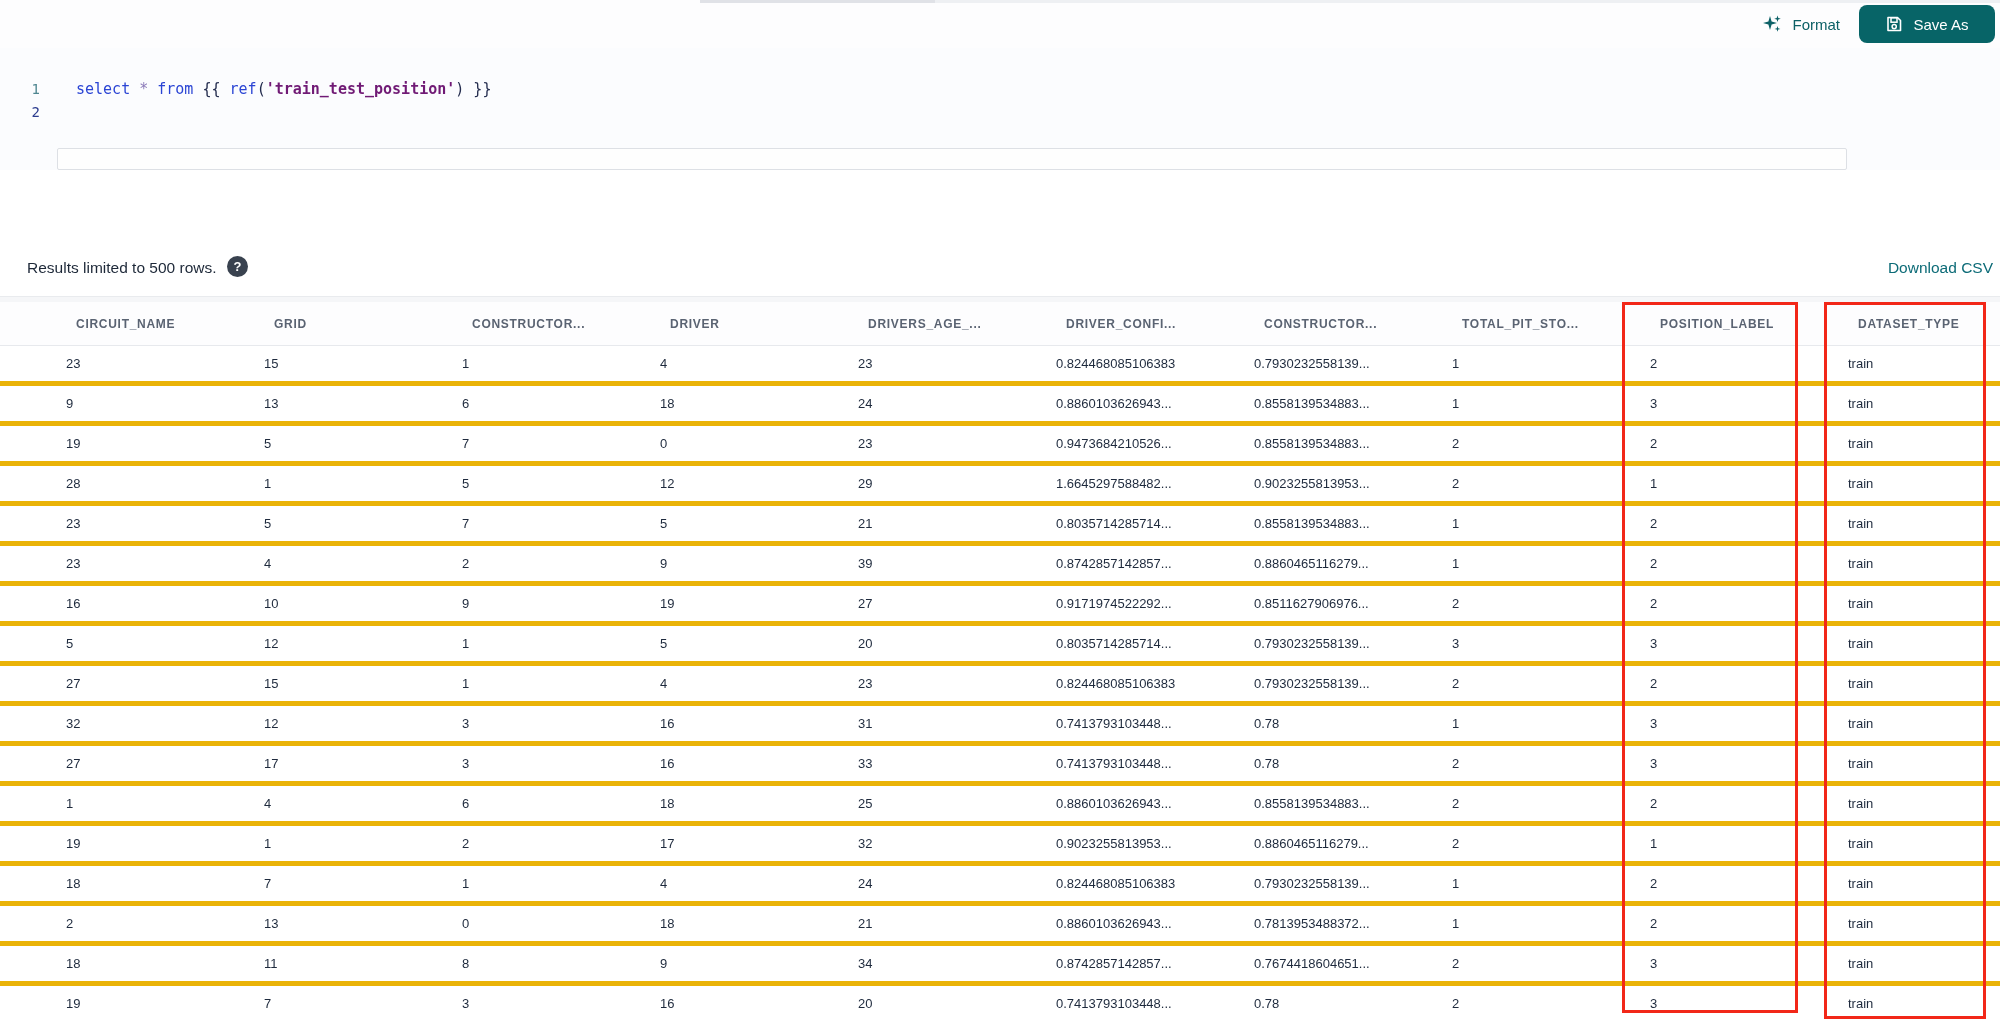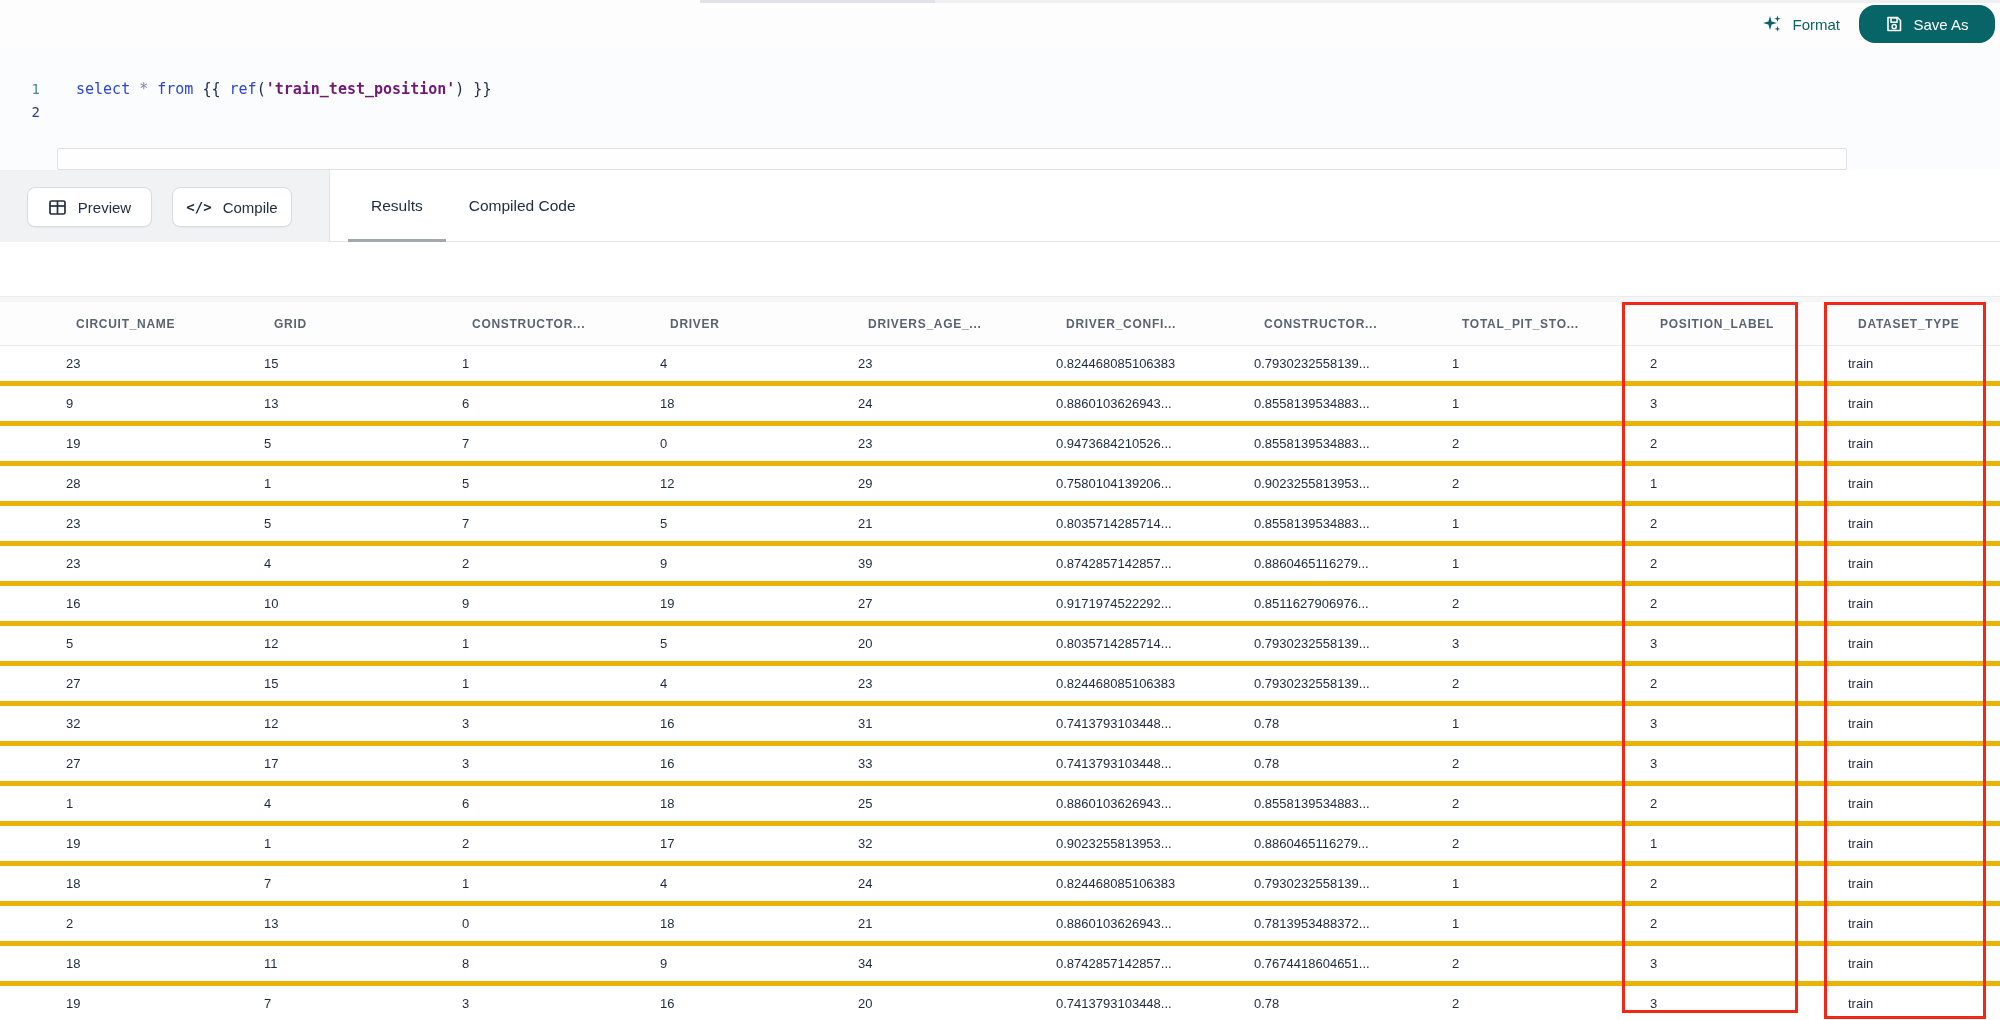--- a/index.html
+++ b/index.html
@@ -11,21 +11,21 @@
     font-family:"Liberation Sans", sans-serif;}
   .app{position:relative; width:1728px; height:1020px; background:#fff;}
 
   
   .topbar{position:absolute; left:0; top:0; width:2000px; height:48px; background:#fdfdfe;}
   .top-strip{position:absolute; left:880px; top:0; width:1120px; height:3px; background:#eef0f3;}
   .top-strip-thumb{position:absolute; left:700px; top:0; width:235px; height:3px; background:#e0e2e7;}
   .format-btn{position:absolute; right:160px; top:8px; height:32px; display:flex; align-items:center;
     gap:9px; color:var(--teal-text); font-size:15px; font-weight:500; cursor:pointer;}
   .saveas-btn{position:absolute; right:5px; top:5px; width:136px; height:38px; background:var(--teal);
-    border-radius:16px; display:flex; align-items:center; justify-content:center; gap:10px;
+    border-radius:8px; display:flex; align-items:center; justify-content:center; gap:10px;
     color:#fff; font-size:15px; font-weight:500; cursor:pointer;}
   .minimap{position:absolute; right:7px; top:52px; width:142px; height:11px; background:#d9e7f8;
     display:flex; align-items:center; gap:2px; padding:0 3px; overflow:hidden;}
   .minimap span{height:3px; border-radius:1px; display:inline-block;}
 
   
   .editor{position:absolute; left:0; top:48px; width:2000px; height:122px; background:#fbfcfe;
     font-family:"DejaVu Sans Mono", monospace; font-size:15px;}
   .code-row{position:absolute; left:0; height:22px; width:2000px; display:flex; align-items:center;}
   .gutter{width:40px; text-align:right; font-size:14px; flex:0 0 40px;}
@@ -129,45 +129,26 @@
     <div class="code-row" style="top:30px;">
       <div class="gutter ln-1">1</div>
       <div class="code-content"><span class="tok-keyword">select</span><span class="tok-operator"> * </span><span class="tok-keyword">from</span><span class="tok-jinja"> {{ </span><span class="tok-keyword">ref</span><span class="tok-jinja">(</span><span class="tok-string">'train_test_position'</span><span class="tok-jinja">) }}</span></div>
     </div>
     <div class="code-row" style="top:53px;">
       <div class="gutter ln-2">2</div>
       <div class="code-content"></div>
     </div>
   </div>
 
-  <div class="toolbar">
-    <div class="toolbar-gray"></div>
-
-    <div class="btn btn-preview">
-      <span>
-        <svg class="icon-svg" width="19" height="19" viewBox="0 0 19 19">
-          <rect x="2" y="3" width="15" height="13" rx="1.5" fill="none" stroke="#222e41" stroke-width="1.7"></rect>
-          <line x1="2" y1="8" x2="17" y2="8" stroke="#222e41" stroke-width="1.7"></line>
-          <line x1="9.5" y1="3" x2="9.5" y2="16" stroke="#222e41" stroke-width="1.7"></line>
-        </svg>
-      </span>
-      <span>Preview</span>
-    </div>
-
-    <div class="btn btn-compile">
-      <span class="compile-glyph">&lt;/&gt;</span>
-      <span>Compile</span>
-    </div>
-
-    <div class="tabs">
-      <div class="tab active">Results</div>
-      <div class="tab">Compiled Code</div>
-    </div>
+
+  <div class="info-row">
+    <div class="info-text">Results limited to 500 rows.</div>
+    <div class="help-icon">?</div>
+    <div class="download-link">Download CSV</div>
   </div>
-
 
   <div class="table-gap"></div>
   <div class="table">
     <div class="thead">
         <div class="th">CIRCUIT_NAME</div>
         <div class="th">GRID</div>
         <div class="th">CONSTRUCTOR...</div>
         <div class="th">DRIVER</div>
         <div class="th">DRIVERS_AGE_...</div>
         <div class="th">DRIVER_CONFI...</div>
@@ -212,21 +193,21 @@
           <div class="td">2</div>
           <div class="td">2</div>
           <div class="td">train</div>
         </div>
         <div class="tr">
           <div class="td">28</div>
           <div class="td">1</div>
           <div class="td">5</div>
           <div class="td">12</div>
           <div class="td">29</div>
-          <div class="td">0.7580104139206...</div>
+          <div class="td">1.6645297588482...</div>
           <div class="td">0.9023255813953...</div>
           <div class="td">2</div>
           <div class="td">1</div>
           <div class="td">train</div>
         </div>
         <div class="tr">
           <div class="td">23</div>
           <div class="td">5</div>
           <div class="td">7</div>
           <div class="td">5</div>

